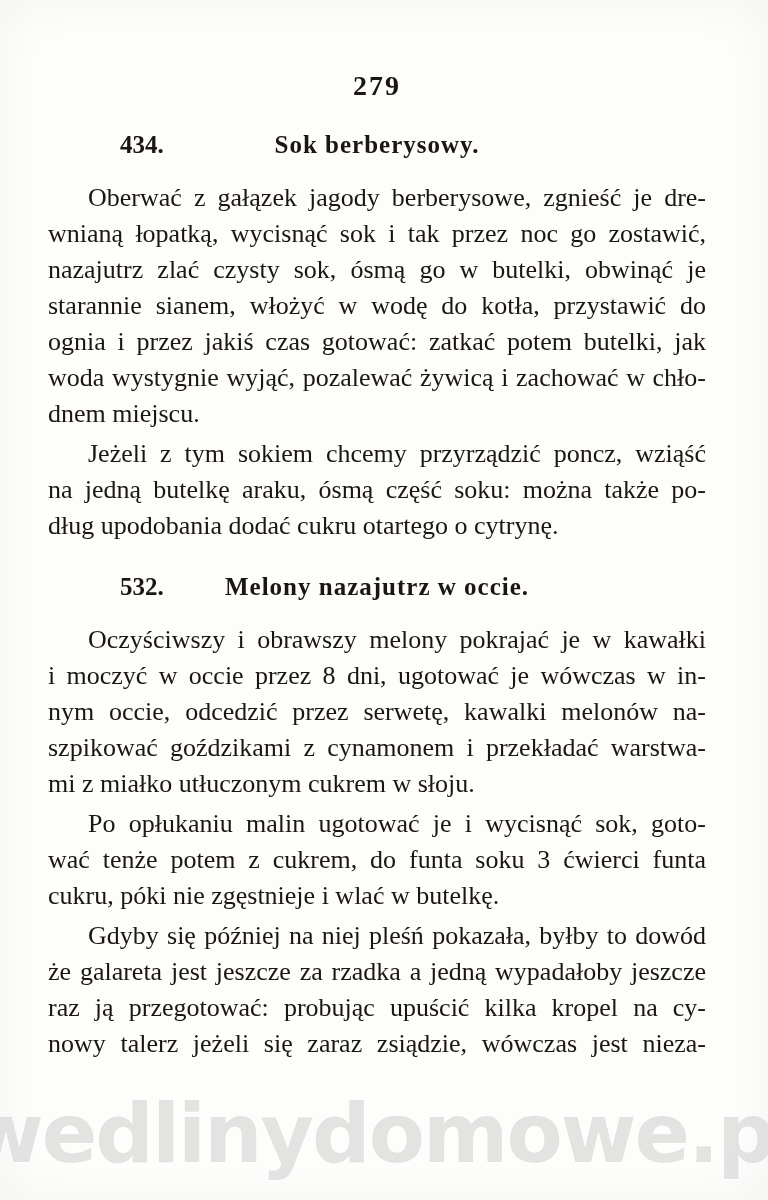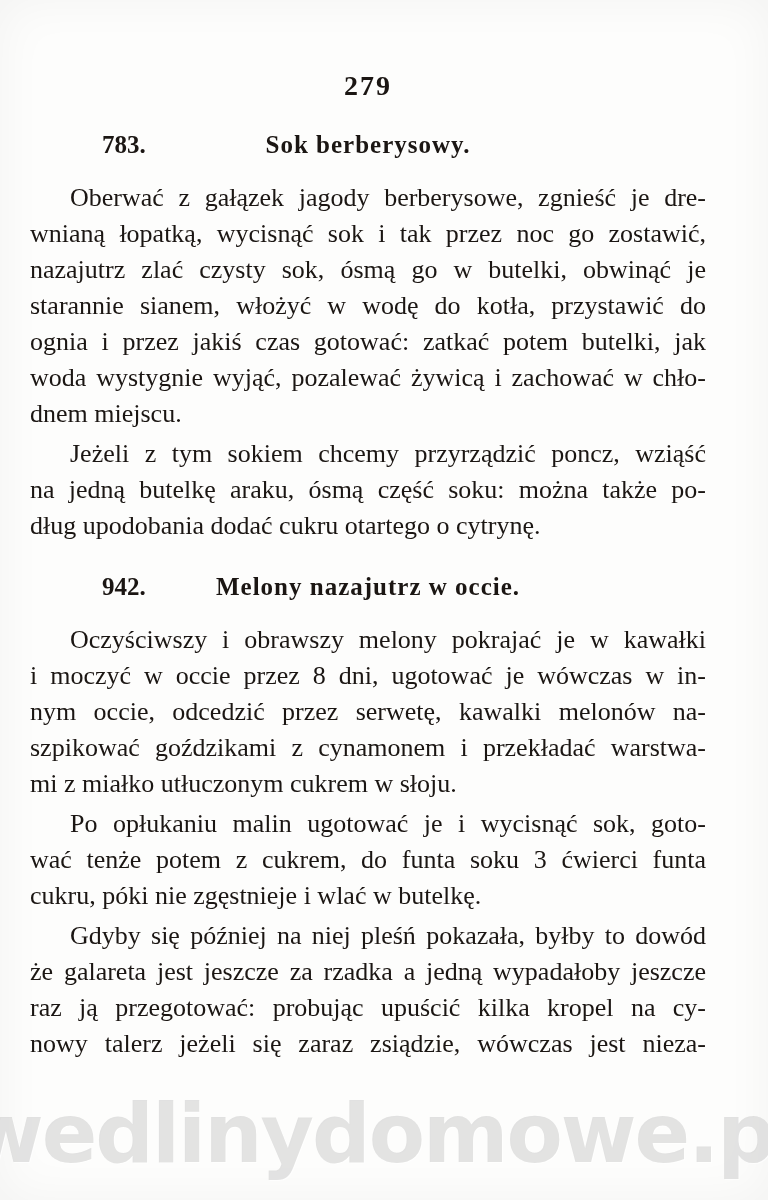--- a/index.html
+++ b/index.html
@@ -6,21 +6,21 @@
   .page {
     width: 768px;
     height: 1200px;
     position: relative;
     overflow: hidden;
     background: #fdfdfc;
     box-shadow: inset 0 0 50px rgba(0,0,0,0.045);
     font-family: "Liberation Serif", "DejaVu Serif", serif;
     color: #1b1613;
   }
-  .content { padding: 70px 62px 0 30px; }
+  .content { padding: 70px 62px 0 48px; }
   .page-number {
     text-align: center;
     font-size: 28px;
     line-height: 32px;
     font-weight: bold;
     letter-spacing: 2px;
   }
   .heading {
     position: relative;
     margin: 26px 0 18px 0;
@@ -67,38 +67,38 @@
   }
 </style>
 </head>
 <body>
 
 <div class="page">
   <div class="content">
     <div class="page-number">279</div>
     <div id="sections">
         <section>
-          <div class="heading"><span class="heading-number">783.</span><span class="heading-title">Sok berberysowy.</span></div>
+          <div class="heading"><span class="heading-number">434.</span><span class="heading-title">Sok berberysowy.</span></div>
           <div class="para">
             <div class="line first">Oberwać z gałązek jagody berberysowe, zgnieść je dre-</div>
             <div class="line">wnianą łopatką, wycisnąć sok i tak przez noc go zostawić,</div>
             <div class="line">nazajutrz zlać czysty sok, ósmą go w butelki, obwinąć je</div>
             <div class="line">starannie sianem, włożyć w wodę do kotła, przystawić do</div>
             <div class="line">ognia i przez jakiś czas gotować: zatkać potem butelki, jak</div>
             <div class="line">woda wystygnie wyjąć, pozalewać żywicą i zachować w chło-</div>
             <div class="line endpara">dnem miejscu.</div>
           </div>
           <div class="para">
             <div class="line first">Jeżeli z tym sokiem chcemy przyrządzić poncz, wziąść</div>
             <div class="line">na jedną butelkę araku, ósmą część soku: można także po-</div>
             <div class="line endpara">dług upodobania dodać cukru otartego o cytrynę.</div>
           </div>
         </section>
         <section>
-          <div class="heading"><span class="heading-number">942.</span><span class="heading-title">Melony nazajutrz w occie.</span></div>
+          <div class="heading"><span class="heading-number">532.</span><span class="heading-title">Melony nazajutrz w occie.</span></div>
           <div class="para">
             <div class="line first">Oczyściwszy i obrawszy melony pokrajać je w kawałki</div>
             <div class="line">i moczyć w occie przez 8 dni, ugotować je wówczas w in-</div>
             <div class="line">nym occie, odcedzić przez serwetę, kawalki melonów na-</div>
             <div class="line">szpikować goździkami z cynamonem i przekładać warstwa-</div>
             <div class="line endpara">mi z miałko utłuczonym cukrem w słoju.</div>
           </div>
         </section>
         <section>
           <div class="para">

